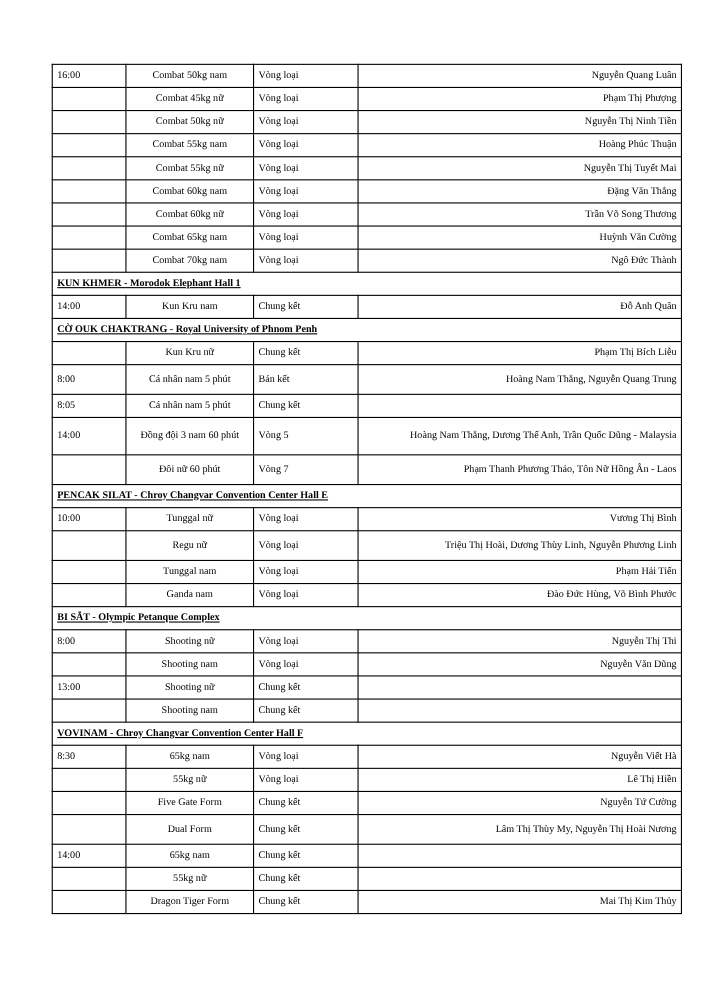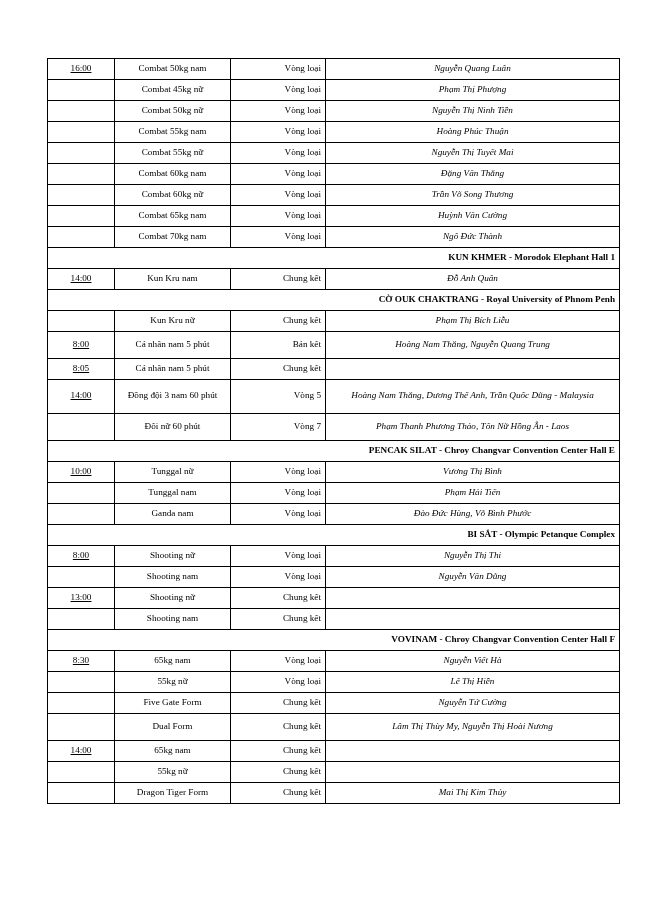--- a/index.html
+++ b/index.html
@@ -36,41 +36,39 @@
   }
   table.schedule td {
     border: 1px solid #000000;
     padding: 2px 4px 3px 4px;
     vertical-align: middle;
     font-size: 9.2px;
     word-wrap: break-word;
   }
   td.col-time {
     width: 58px;
-    text-align: center;
-    text-decoration: underline;
   }
   td.col-event {
     width: 107px;
     text-align: center;
   }
   td.col-round {
     width: 86px;
-    text-align: right;
+    text-align: left;
   }
   td.col-athletes {
     width: 285px;
-    text-align: center;
-    font-style: italic;
+    text-align: right;
   }
   td.section-header {
     font-weight: bold;
-    text-align: right;
+    text-align: left;
     padding: 3px 4px 4px 4px;
     font-size: 9.4px;
+    text-decoration: underline;
   }
   tr.row-tall td {
     height: 28px;
   }
   tr.row-std td {
     height: 15px;
   }
   tr.row-mid td {
     height: 21px;
   }
@@ -180,20 +178,26 @@
           </tr>
           <tr class="row-std">
             <td class="section-header" colspan="4">PENCAK SILAT - Chroy Changvar Convention Center Hall E</td>
           </tr>
           <tr class="row-std">
             <td class="col-time">10:00</td>
             <td class="col-event">Tunggal nữ</td>
             <td class="col-round">Vòng loại</td>
             <td class="col-athletes">Vương Thị Bình</td>
           </tr>
+          <tr class="row-mid">
+            <td class="col-time"></td>
+            <td class="col-event">Regu nữ</td>
+            <td class="col-round">Vòng loại</td>
+            <td class="col-athletes">Triệu Thị Hoài, Dương Thùy Linh, Nguyễn Phương Linh</td>
+          </tr>
           <tr class="row-std">
             <td class="col-time"></td>
             <td class="col-event">Tunggal nam</td>
             <td class="col-round">Vòng loại</td>
             <td class="col-athletes">Phạm Hải Tiến</td>
           </tr>
           <tr class="row-std">
             <td class="col-time"></td>
             <td class="col-event">Ganda nam</td>
             <td class="col-round">Vòng loại</td>

